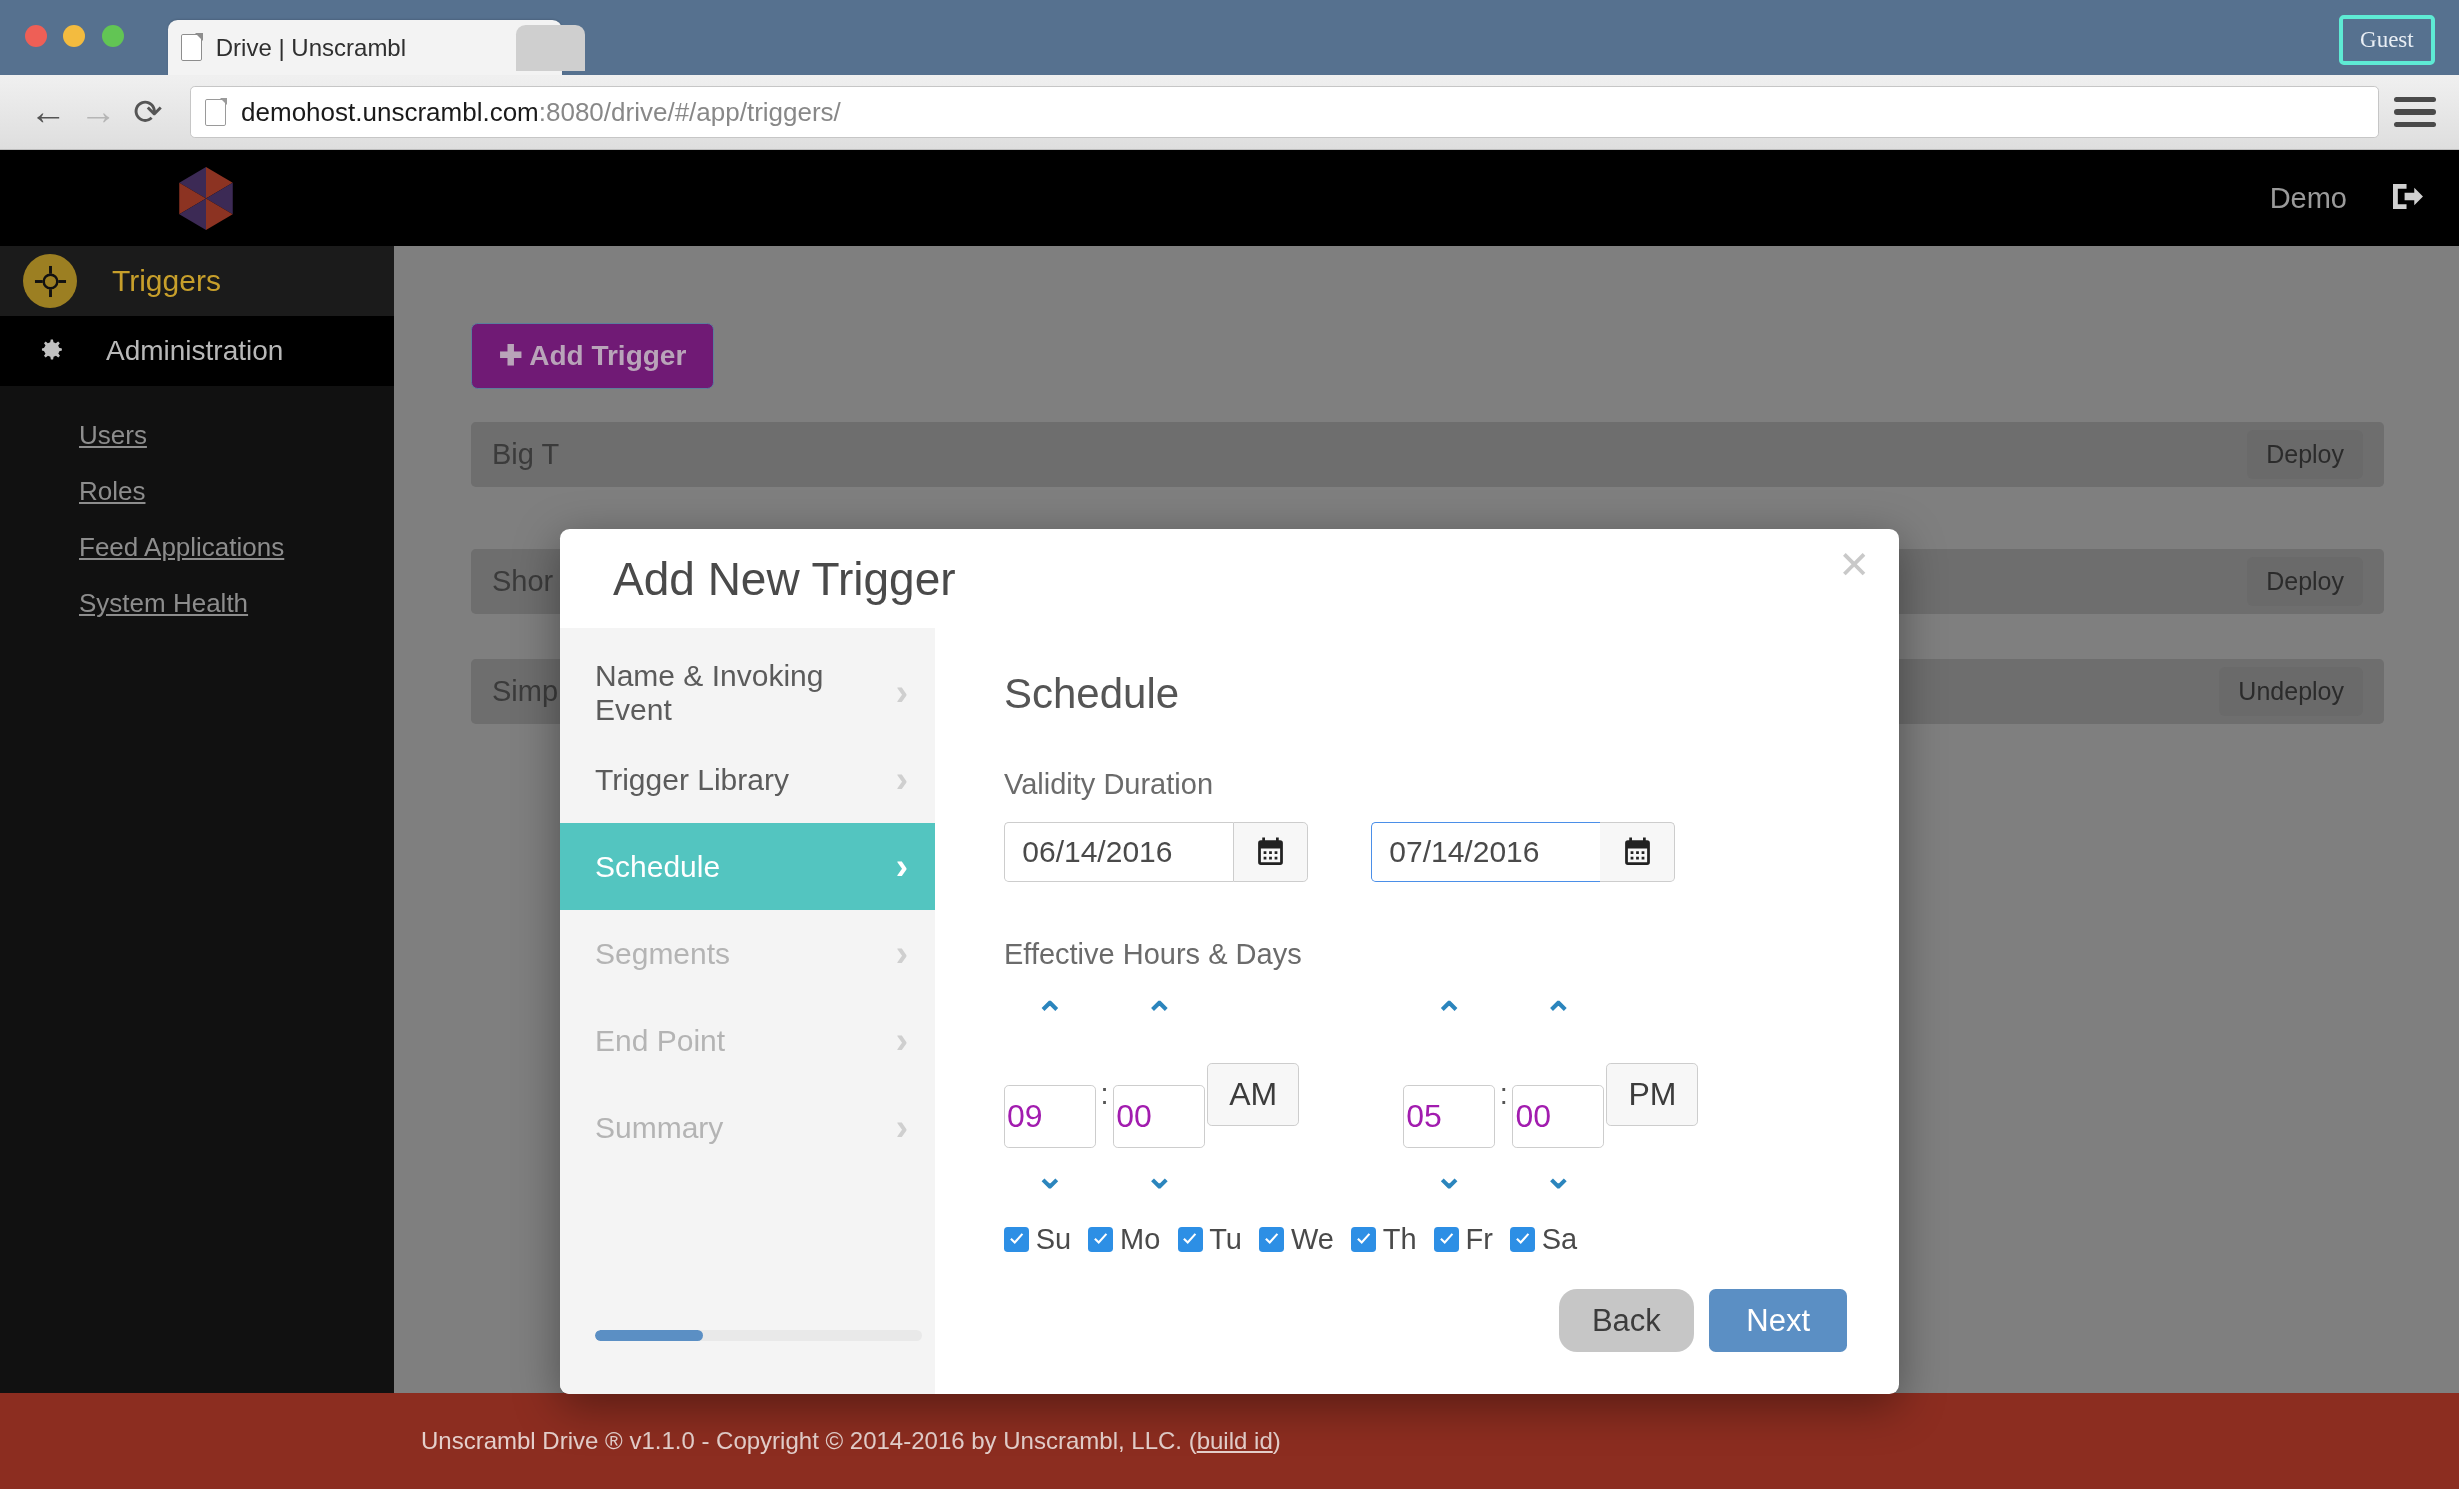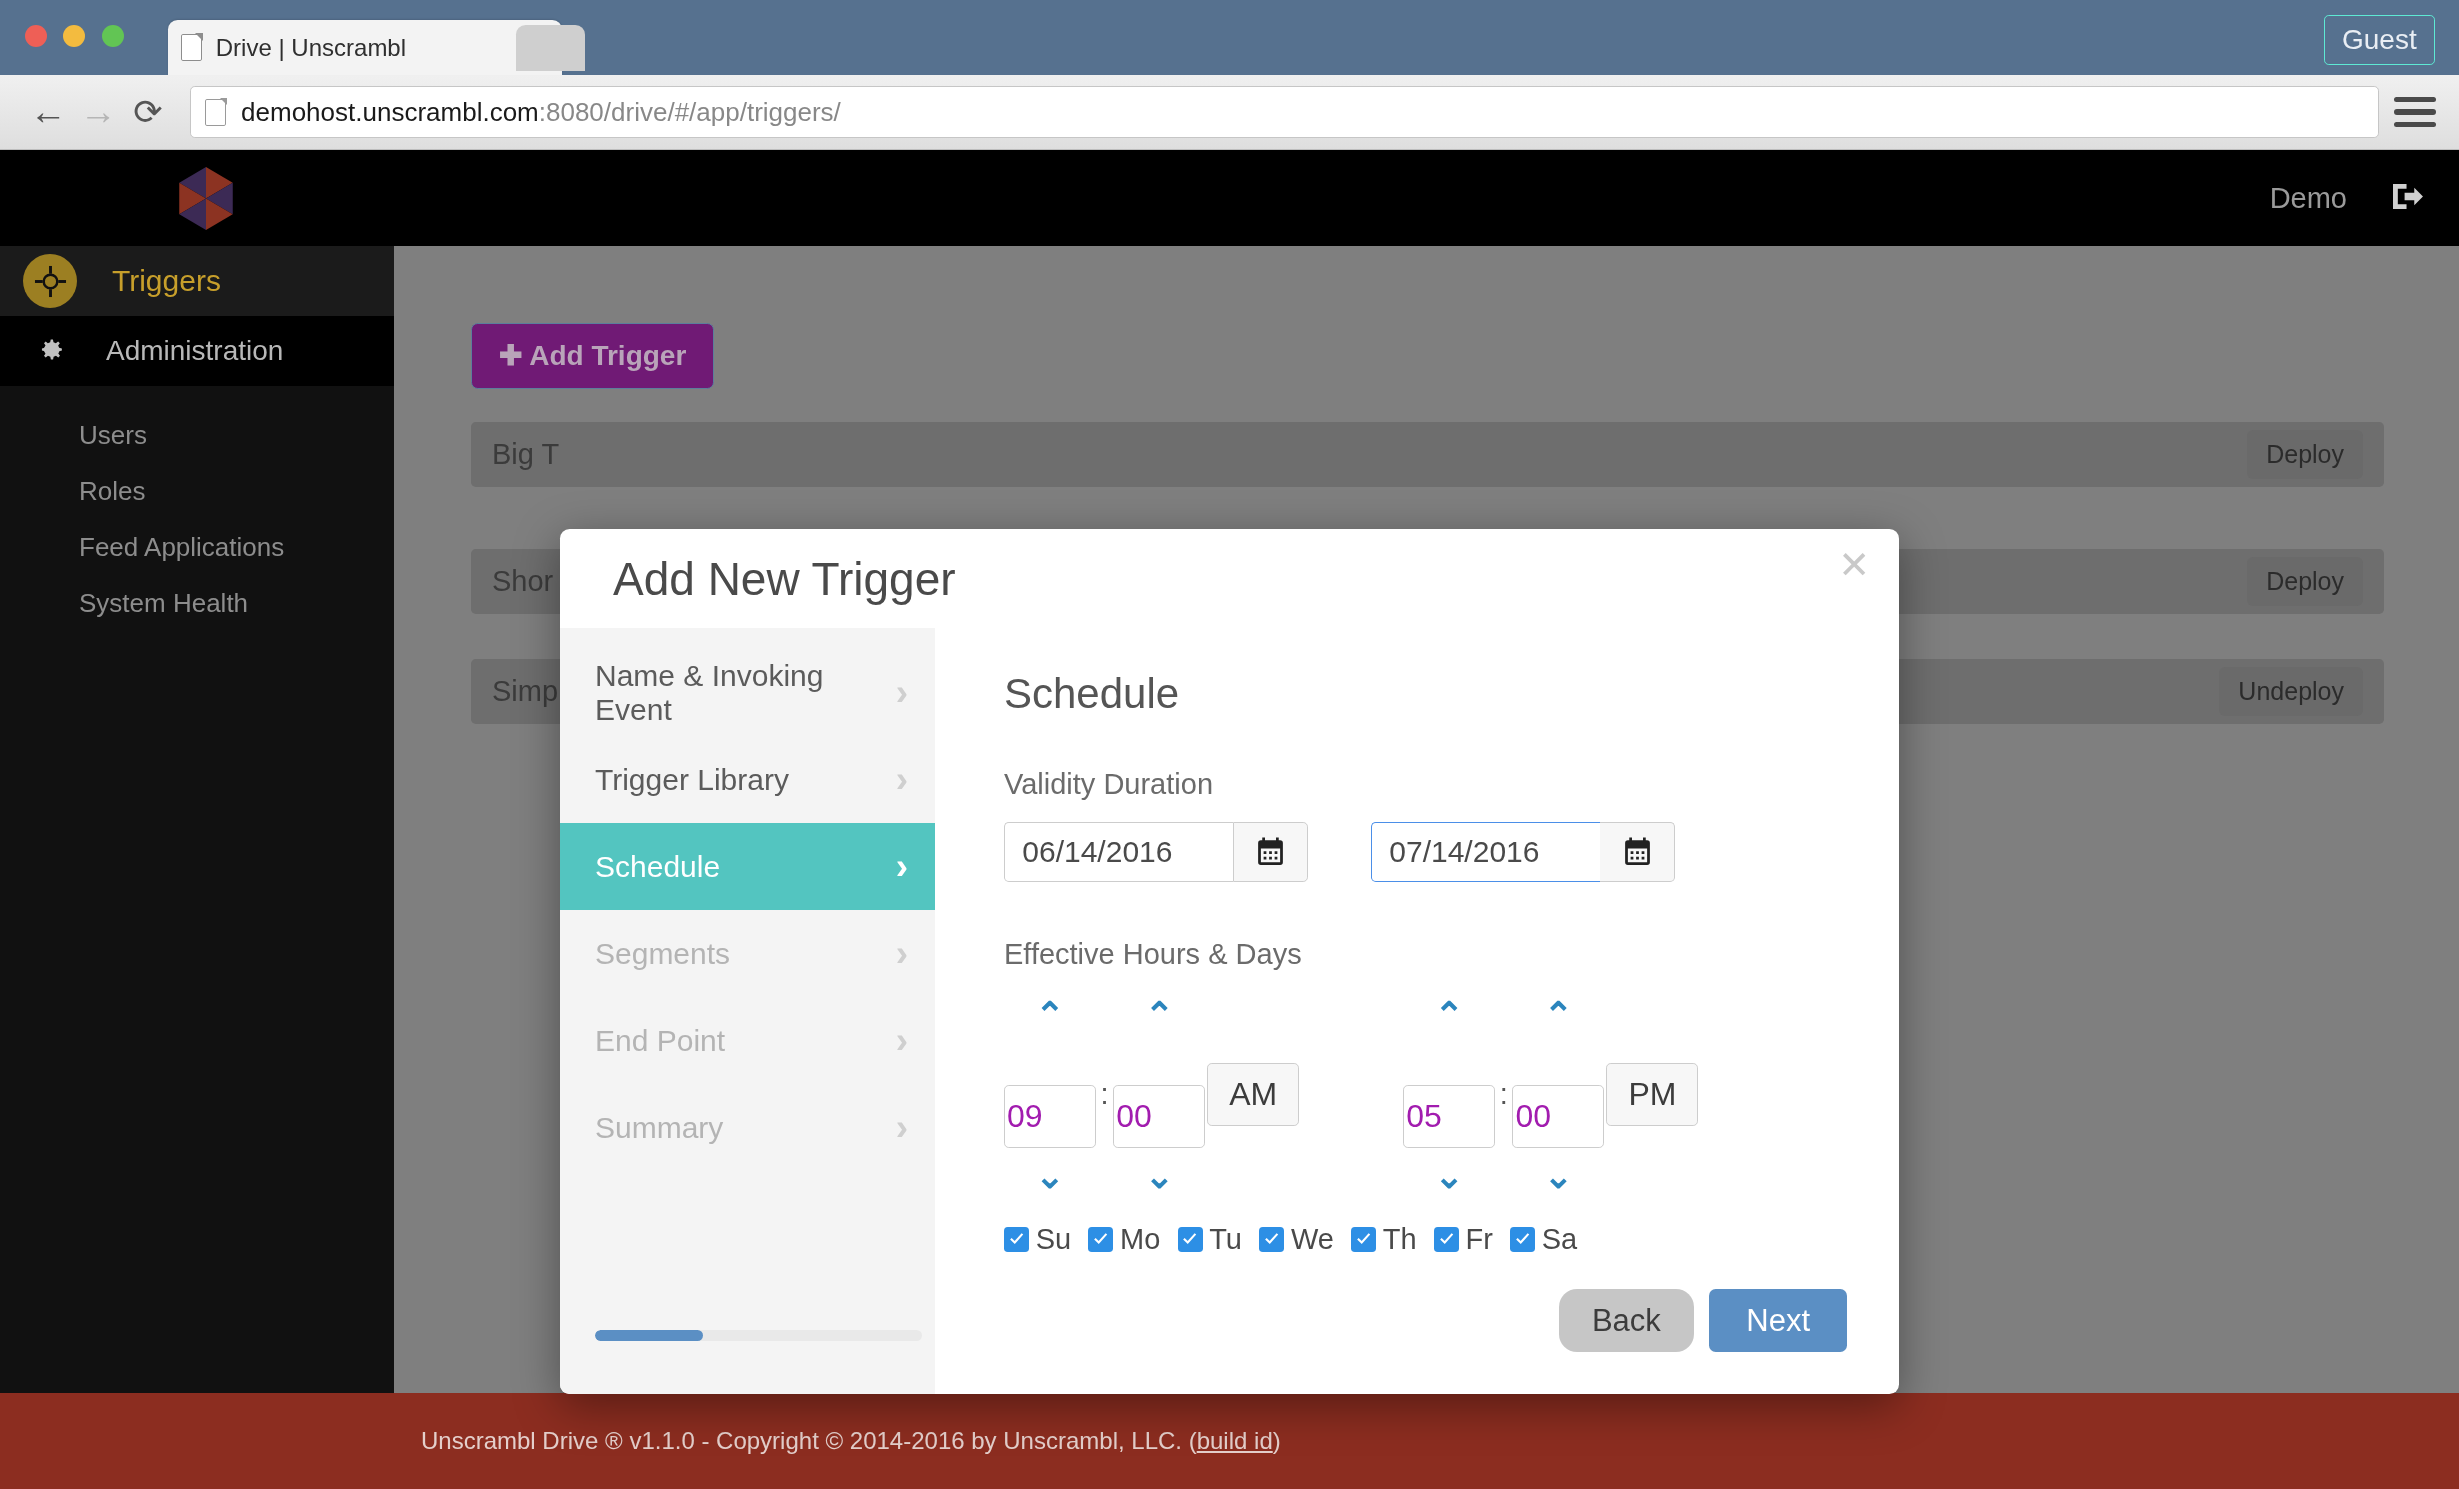--- a/index.html
+++ b/index.html
@@ -38,22 +38,22 @@
   }
   .tab-title { font-size:24px; color:#2f2f2f; flex:1; white-space:nowrap;
                overflow:hidden; text-overflow:ellipsis; }
   .tab-close { font-size:25px; color:#6d6d6d; padding:0 7.7px; cursor:pointer; line-height:1;}
   .tab-ghost {
     position:absolute; left:516px; bottom:3.8px; width:69px; height:46px;
     background:#cfcfcf; border-radius:9.6px 9.6px 0 0;
   }
   .guest-btn {
     position:absolute; right:24px; top:15.4px;
-    border:1px solid #5eead4; border-radius:4.8px;
-    color:#e9eef4; font-size:28px; padding:7.7px 17.3px; cursor:pointer;
+    border:4px solid #5eead4; border-radius:4.8px;
+    color:#e9eef4; font-size:23px; padding:7.7px 17.3px; cursor:pointer;font-family:Liberation Serif, serif;
   }
 
   .chrome-toolbar {
     height:75px; background:#e8e8e8;
     border-bottom:1px solid #bdbdbd;
     display:flex; align-items:center; padding:0 23px;
     background-image: linear-gradient(#f0f0f0, #dedede);
   }
   .nav-btn { width:50px; height:50px; display:flex; align-items:center; justify-content:center;
              font-size:37px; color:#555; cursor:pointer; }
@@ -105,21 +105,21 @@
     display:flex; align-items:center; justify-content:center; flex:none;
   }
   .triggers-label { color:#c79f2b; font-size:30px; margin-left:35px; }
   .side-item-admin {
     height:70px; background:#000; display:flex; align-items:center;
     padding-left:33px; cursor:pointer;
   }
   .admin-label { color:#b8b8b8; font-size:28px; margin-left:40px; }
   .side-sub { padding-top:21px; }
   .side-sub-item {
-    color:#8d8d8d; font-size:26px; padding:12.5px 0 12.5px 79px; cursor:pointer;
+    color:#8d8d8d; font-size:26px; padding:12.5px 0 12.5px 79px; cursor:pointer;text-decoration:underline;
   }
 
   .content { flex:1; position:relative; background:#7f7f7f; }
 
   .add-trigger-btn {
     position:absolute; left:77px; top:77px;
     background:#701a75; color:#b9a4b9; border:1px solid #5b7e9c;
     border-radius:6.7px; font-size:28px; padding:15.4px 27px; cursor:pointer;
     font-weight:bold;
   }

